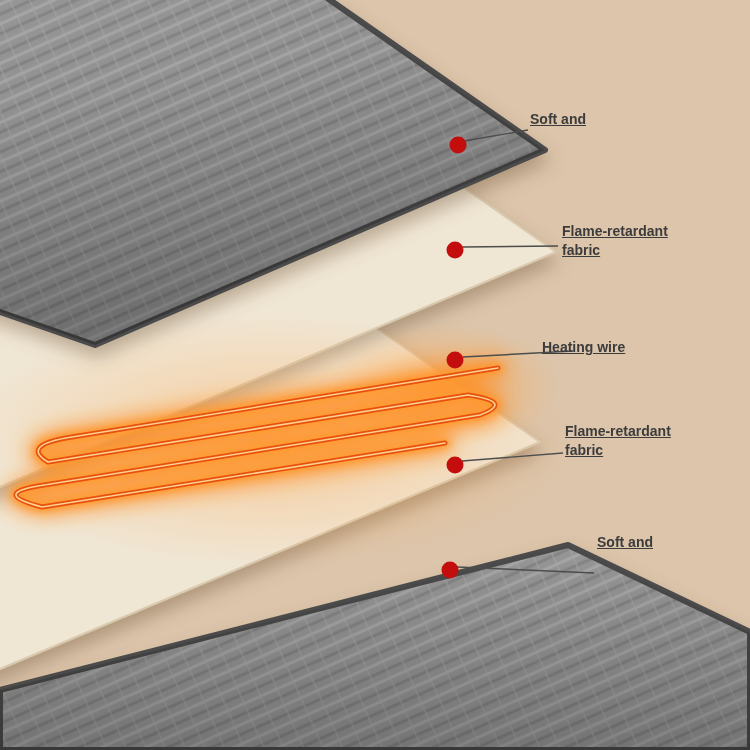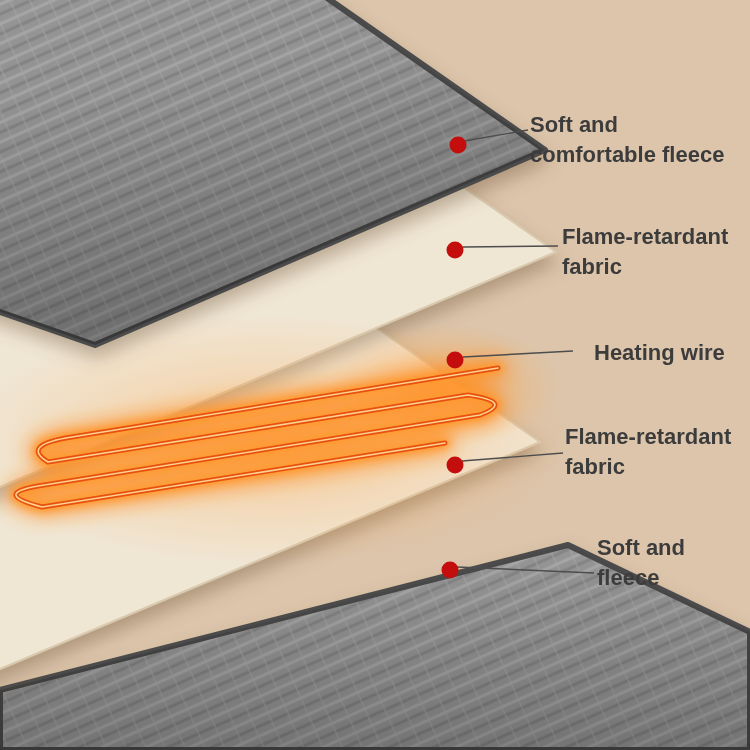--- a/index.html
+++ b/index.html
@@ -6,28 +6,29 @@
   .stage{
     position:relative;
     width:750px;height:750px;
     overflow:hidden;
     font-family:"Liberation Sans",sans-serif;
   }
   .stage svg{position:absolute;left:0;top:0;}
   .label{
     position:absolute;
     font-weight:600;
-    font-size:22px;
+    font-size:14px;
     line-height:1.38;
     color:#3c3c3c;
     white-space:nowrap;
+    text-decoration:underline;
   }
   #label-0{left:530px;top:110px;}
   #label-1{left:562px;top:222px;}
-  #label-2{left:594px;top:338px;text-align:right;}
+  #label-2{left:542px;top:338px;text-align:right;}
   #label-3{left:565px;top:422px;}
   #label-4{left:597px;top:533px;}
 </style>
 </head>
 <body>
 
 <div class="stage">
 
   <svg width="750" height="750" viewBox="0 0 750 750">
     <defs>
@@ -104,35 +105,33 @@
       <circle cx="458" cy="145" r="8.5" fill="#c40d0d"></circle>
       <circle cx="455" cy="250" r="8.5" fill="#c40d0d"></circle>
       <circle cx="455" cy="360" r="8.5" fill="#c40d0d"></circle>
       <circle cx="455" cy="465" r="8.5" fill="#c40d0d"></circle>
       <circle cx="450" cy="570" r="8.5" fill="#c40d0d"></circle>
     </g>
   </svg>
 
   <div class="label" id="label-0">
     <div>Soft and</div>
-    <div>comfortable fleece</div>
   </div>
 
   <div class="label" id="label-1">
     <div>Flame-retardant</div>
     <div>fabric</div>
   </div>
 
   <div class="label" id="label-2">
     <div>Heating wire</div>
   </div>
 
   <div class="label" id="label-3">
     <div>Flame-retardant</div>
     <div>fabric</div>
   </div>
 
   <div class="label" id="label-4">
     <div>Soft and</div>
-    <div>fleece</div>
   </div>
 
 </div>
 
 </body></html>

